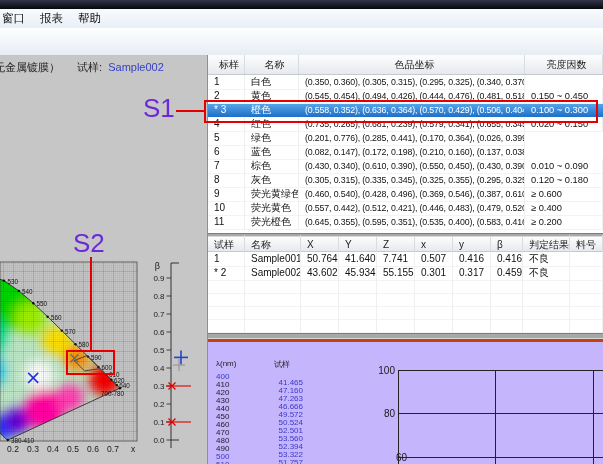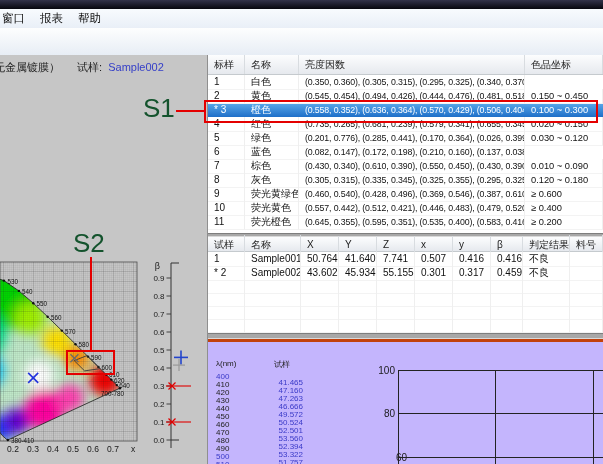--- a/index.html
+++ b/index.html
@@ -20,21 +20,21 @@
   
   .left-panel{position:absolute;left:0;top:55px;width:207px;height:409px;background:#c6c6c6;}
   .lp-header{position:absolute;left:-6px;top:5px;white-space:nowrap;font-size:11px;color:#222;}
   .lp-header .name{color:#3640c8;}
   .cie-svg{position:absolute;left:0;top:203px;}
   
   .right-panel{position:absolute;left:207px;top:55px;width:396px;height:409px;background:#fff;border-left:1px solid #8f8f8f;box-sizing:border-box;}
   .hdr-row{display:grid;background:linear-gradient(#fcfdfe,#e6e9ee);border-bottom:1px solid #c5cace;color:#222;}
   .hdr-row span{border-right:1px solid #d8dce0;padding:3px 0 2px 6px;overflow:hidden;white-space:nowrap;}
   .std-grid{position:absolute;left:0;top:0;width:395px;}
-  .std-cols{grid-template-columns:37px 54px 226px 78px;}
+  .std-cols{grid-template-columns:37px 54px 226px 78px;text-align:center;}
   .srow{display:grid;height:14px;align-items:center;font-size:10px;color:#111;}
   .srow span{border-right:1px solid #efefef;border-bottom:1px solid #f3f3f3;padding-left:6px;height:100%;
     display:flex;align-items:center;overflow:hidden;white-space:nowrap;}
   .srow .coords{font-size:8.8px;letter-spacing:-.15px;}
   .srow .factor{font-size:9.3px;}
   .srow.selected{background:linear-gradient(#5aa8ea,#1e6fc8);color:#fff;}
   .srow.selected span{border-color:transparent;}
   .hdr-row{font-size:10px;}
   .splitter{position:absolute;left:0;width:395px;background:#a8a8a8;border-top:1px solid #7e7e7e;border-bottom:1px solid #d9d9d9;box-sizing:border-box;}
   .samp-grid{position:absolute;left:0;top:182px;width:395px;}
@@ -49,21 +49,21 @@
   .spec-row{display:flex;height:8px;font-size:8px;line-height:8px;color:#3a3ac8;}
   .spec-row .nm{width:26px;color:#222;}
   .spec-row .nm.c-blue{color:#3a3ac8;}
   .spec-row .v{width:61px;text-align:right;color:#3a3ac8;margin-top:6px;}
   .chart-ylab{position:absolute;width:27px;text-align:right;font-size:10px;color:#1a1a1a;}
   .chart-area{position:absolute;left:190px;top:28px;width:205px;height:97px;border-top:1.5px solid #232323;border-left:1.5px solid #232323;box-sizing:border-box;}
   .chart-hline{position:absolute;left:0;width:100%;height:1.2px;background:#232323;}
   .chart-vline{position:absolute;top:0;width:1.2px;height:100%;background:#232323;}
   
   .ann{position:absolute;z-index:9;}
-  .ann-text{color:#14532d;font-size:26px;line-height:1;}
+  .ann-text{color:#6d28d9;font-size:26px;line-height:1;}
   .ann-rect{border:2px solid #e40000;box-sizing:border-box;}
   .ann-hline{background:#e40000;height:2px;}
   .ann-vline{background:#e40000;width:2px;}
 </style>
 </head>
 <body>
 
 <div class="app">
 
   <div class="titlebar"></div>
@@ -278,22 +278,22 @@
       </g>
     </svg>
   </div>
 
   <div class="right-panel">
 
     <div class="std-grid">
       <div class="hdr-row std-cols" style="height:19px;align-items:center;">
         <span>标样</span>
         <span>名称</span>
+        <span>色品坐标</span>
         <span>亮度因数</span>
-        <span>色品坐标</span>
       </div>
       <div class="srow std-cols">
         <span>1</span>
           <span>白色</span>
         <span class="coords">(0.350, 0.360), (0.305, 0.315), (0.295, 0.325), (0.340, 0.370)</span>
       </div>
       <div class="srow std-cols">
         <span>2</span>
           <span>黄色</span>
         <span class="coords">(0.545, 0.454), (0.494, 0.426), (0.444, 0.476), (0.481, 0.518)</span>
@@ -308,21 +308,20 @@
       <div class="srow std-cols">
         <span>4</span>
           <span>红色</span>
         <span class="coords">(0.735, 0.265), (0.681, 0.239), (0.579, 0.341), (0.655, 0.345)</span>
           <span class="factor">0.020 ~ 0.150</span>
       </div>
       <div class="srow std-cols">
         <span>5</span>
           <span>绿色</span>
         <span class="coords">(0.201, 0.776), (0.285, 0.441), (0.170, 0.364), (0.026, 0.399)</span>
-          <span class="factor">0.030 ~ 0.120</span>
       </div>
       <div class="srow std-cols">
         <span>6</span>
           <span>蓝色</span>
         <span class="coords">(0.082, 0.147), (0.172, 0.198), (0.210, 0.160), (0.137, 0.038)</span>
       </div>
       <div class="srow std-cols">
         <span>7</span>
           <span>棕色</span>
         <span class="coords">(0.430, 0.340), (0.610, 0.390), (0.550, 0.450), (0.430, 0.390)</span>

